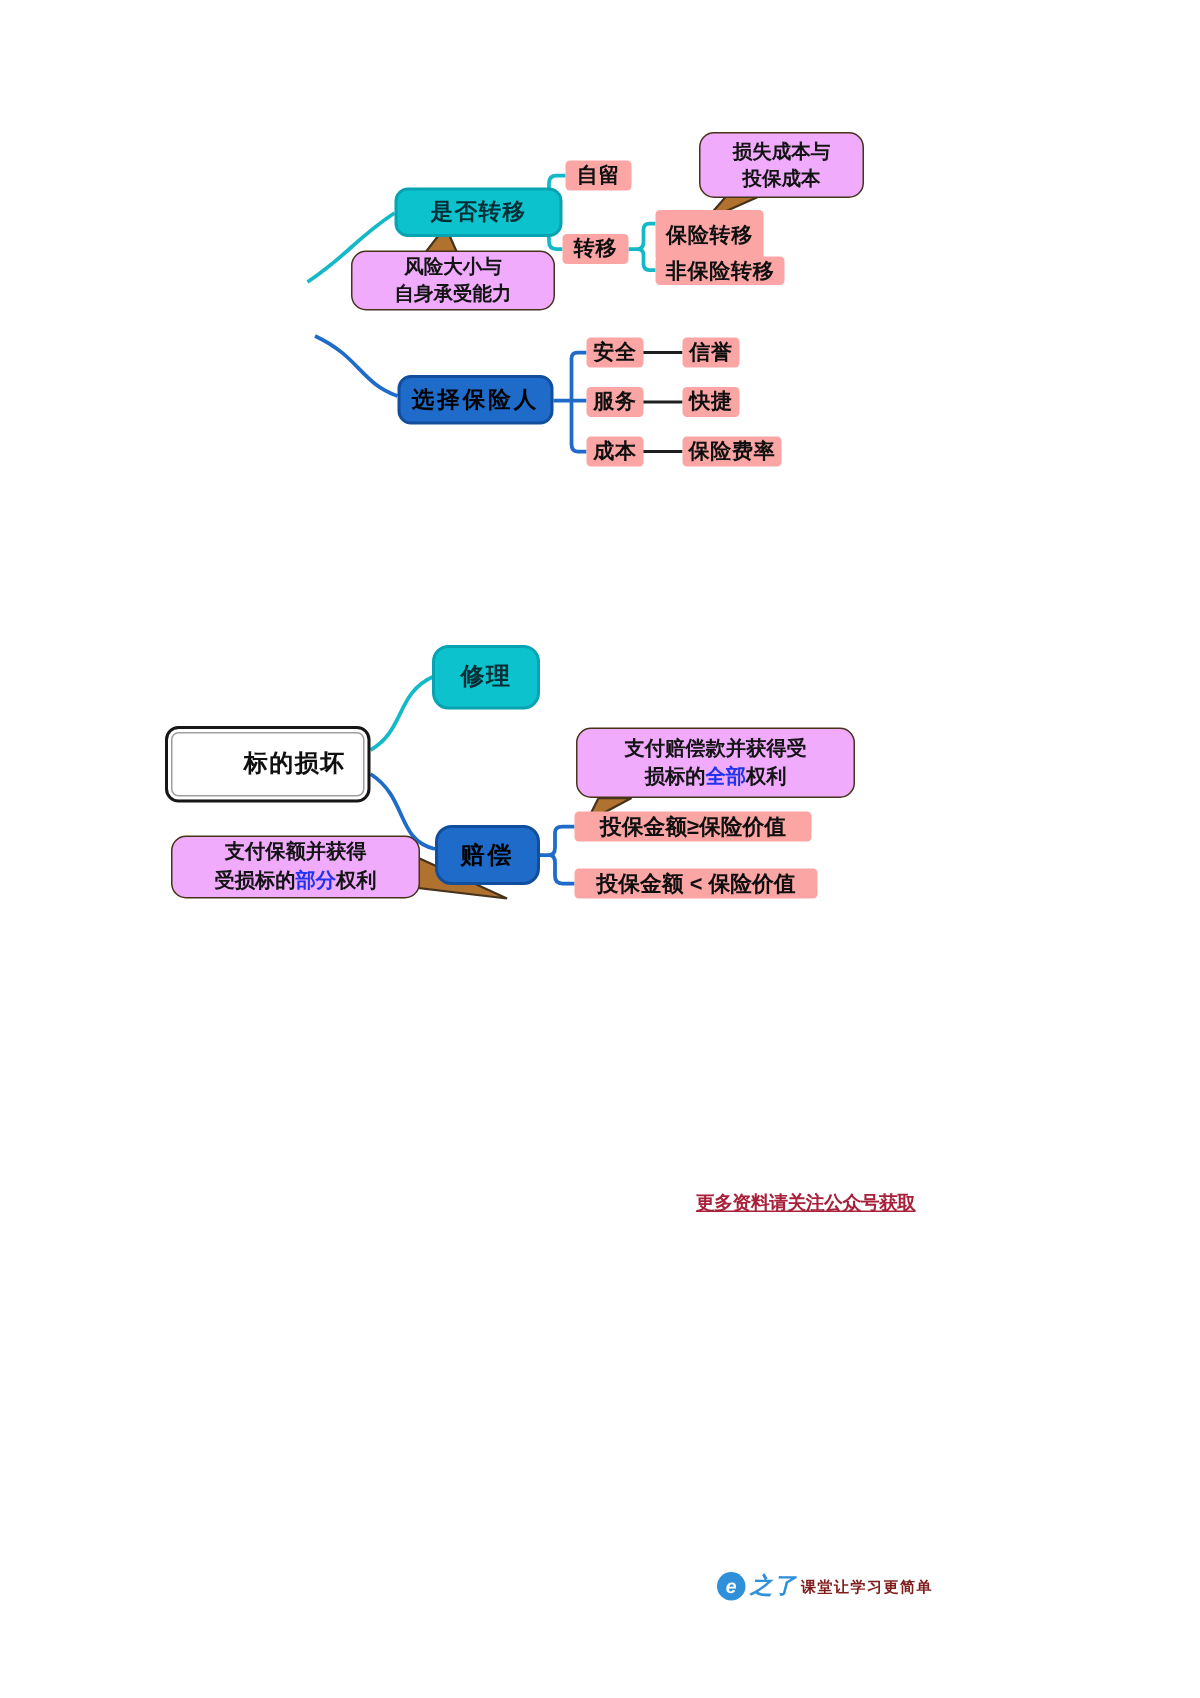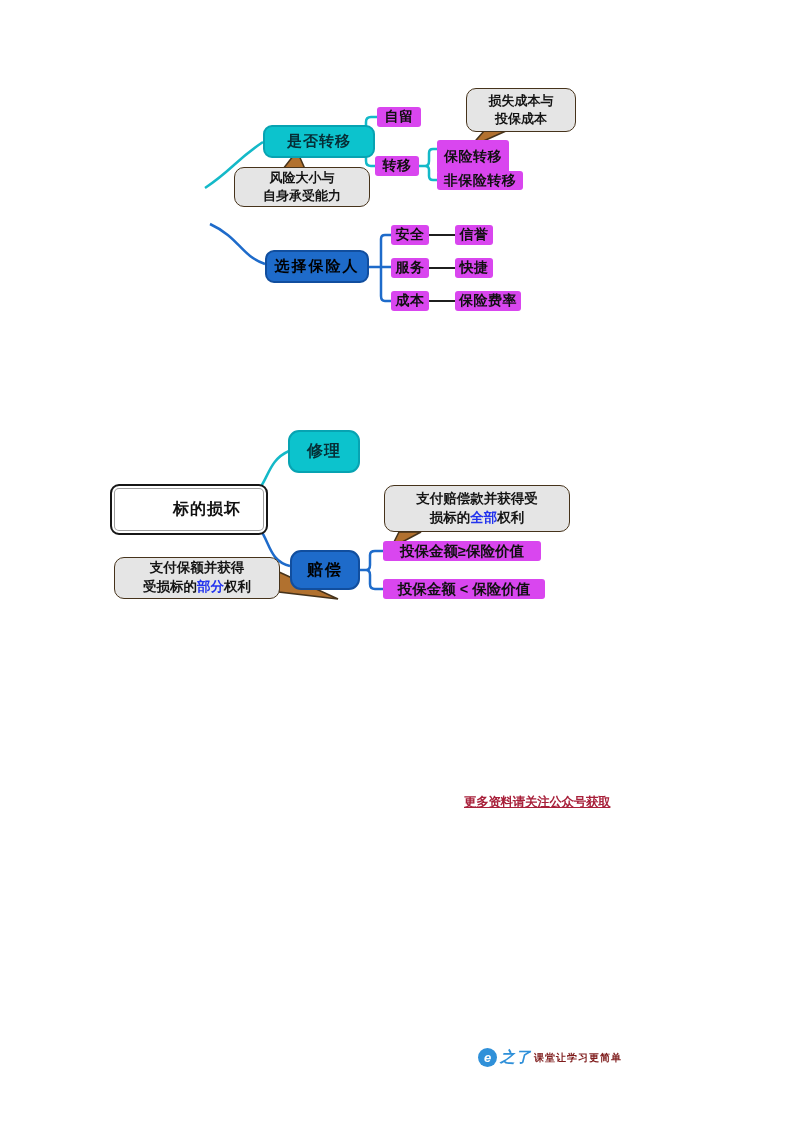--- a/index.html
+++ b/index.html
@@ -22,29 +22,29 @@
     color:#062e36;font-size:15px;font-weight:700;letter-spacing:1px;
   }
   
   .blue{
     background:#1e6bca;border:2px solid #114e9e;border-radius:9px;
     display:flex;align-items:center;justify-content:center;
     color:#000000;font-size:15px;font-weight:700;letter-spacing:2px;
   }
   
   .callout{
-    background:#e5e5e5;border:1.5px solid #46331b;border-radius:10px;
+    background:#f0abfc;border:1.5px solid #46331b;border-radius:10px;
     display:flex;flex-direction:column;align-items:center;justify-content:center;
     color:#141414;font-size:13px;font-weight:700;line-height:1.4;text-align:center;
     padding:2px 18px;
   }
   .callout .hl{color:#2233ee;}
   
   .glabel{
-    background:#d946ef;border-radius:3px;color:#101010;
+    background:#fca5a5;border-radius:3px;color:#101010;
     display:flex;align-items:center;justify-content:center;
     font-size:14px;font-weight:600;letter-spacing:.5px;padding:1px 3px;
   }
   .glabel.big{font-size:14.5px;letter-spacing:0;}
 
   .redtext{
     color:#a8203a;font-size:12.5px;font-weight:700;
     text-decoration:underline;letter-spacing:-.3px;white-space:nowrap;
   }
 
@@ -135,21 +135,21 @@
     <span>成本</span>
   </div>
   <div class="abs glabel" style="left:455px;top:291px;width:66px;height:20px;">
     <span>保险费率</span>
   </div>
 
   <div class="abs cyan" style="left:288px;top:430px;width:72px;height:43px;border-radius:11px;font-size:16px;">
     <span>修理</span>
   </div>
 
-  <div class="abs rootbox" style="left:110px;top:484px;width:158px;height:51px;padding-left:36px;">
+  <div class="abs rootbox" style="left:110px;top:484px;width:137px;height:51px;padding-left:36px;">
     <span>标的损坏</span>
   </div>
 
   <div class="abs callout" style="left:384px;top:485px;width:186px;height:47px;font-size:13.5px;">
     <span>支付赔偿款并获得受</span>
     <span>
       <span>损标的</span><span class="hl">全部</span><span>权利</span>
     </span>
   </div>
 

